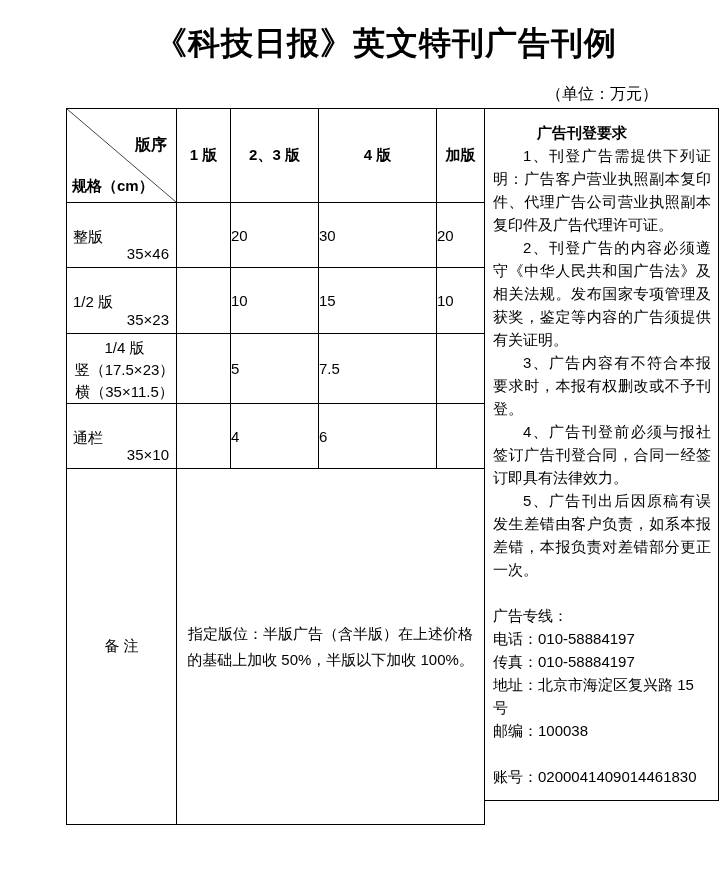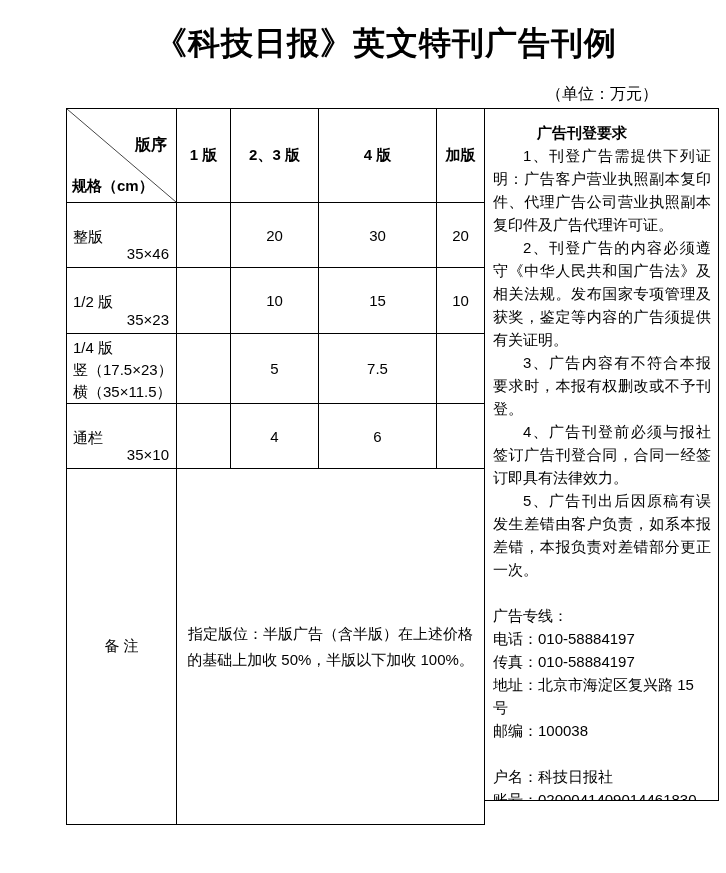--- a/index.html
+++ b/index.html
@@ -55,22 +55,22 @@
   }
   .corner .bl-label {
     position:absolute; bottom:6px; left:5px;
     font-weight:bold; font-size:15px;
   }
   
   tr.r1 td{height:65px} tr.r2 td{height:66px} tr.r3 td{height:70px} tr.r4 td{height:65px}
   td.spec { position:relative; vertical-align:top; }
   .spec-name { padding:4px 0 0 6px; }
   .spec-size { position:absolute; right:7px; bottom:5px; }
-  .spec-lines { padding:3px 0 0 6px; line-height:22px; }
-  td.price { text-align:center; }
+  .spec-lines { padding:3px 0 0 6px; line-height:22px;text-align:center; }
+  td.price { }
   
   tr.remark td { height:356px; }
   td.remark-label { text-align:center; font-size:16px; }
   td.remark-cell {
     text-align:center;
     font-size:15px;
     line-height:26px;
     padding:0 10px;
   }
   .remark-inner { display:inline-block; max-width:300px; }
@@ -186,18 +186,17 @@
     <div class="term">5、广告刊出后因原稿有误发生差错由客户负责，如系本报差错，本报负责对差错部分更正一次。</div>
 
     <div class="block-gap"></div>
     <div class="info-line">广告专线：</div>
     <div class="info-line">电话：010-58884197</div>
     <div class="info-line">传真：010-58884197</div>
     <div class="info-line">地址：北京市海淀区复兴路 15 号</div>
     <div class="info-line">邮编：100038</div>
 
     <div class="block-gap"></div>
-    <div class="info-line">户名：科技日报社</div>
     <div class="info-line">账号：0200041409014461830</div>
 
   </div>
 
 </div>
 
 </body></html>

